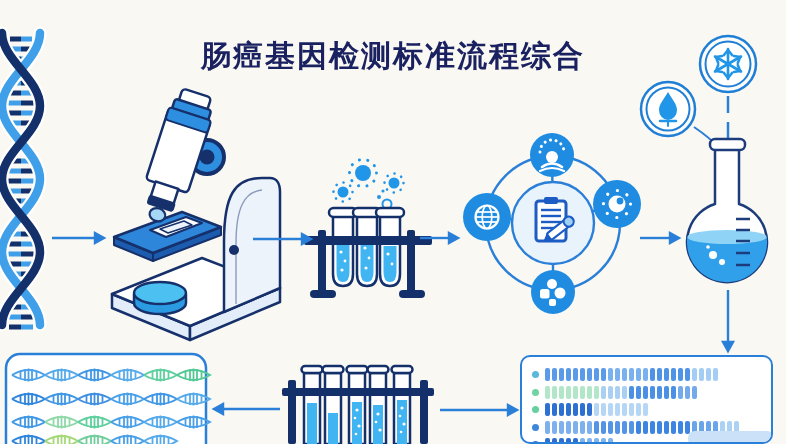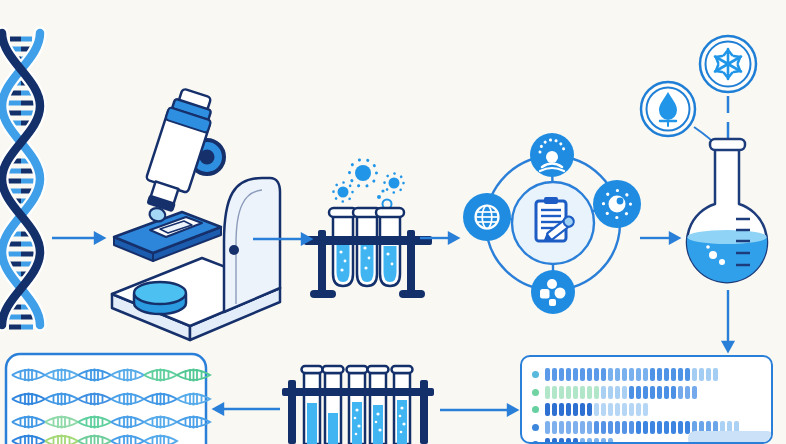--- a/index.html
+++ b/index.html
@@ -17,20 +17,21 @@
   .segs{display:flex;gap:2px;}
   .seg{width:5px;height:13px;border-radius:2px;flex:0 0 auto;}
   .blob{position:absolute;left:166px;top:74px;width:86px;height:15px;
         background:#cbe1f7;border-radius:7px;}
 </style>
 </head>
 <body>
 
 <div class="canvas">
 
+  <div class="title">肠癌基因检测标准流程综合</div>
 
   <svg class="layer" style="left:-4px;top:25px" width="60" height="312" viewBox="0 0 60 312">
     <g id="helix-rungs">
         <line x1="14" x2="25" y1="14" y2="14" stroke="#14306b" stroke-width="5"></line>
         <line x1="25" x2="36" y1="14" y2="14" stroke="#3f9fe8" stroke-width="5"></line>
         <line x1="12" x2="25" y1="24" y2="24" stroke="#3f9fe8" stroke-width="5"></line>
         <line x1="25" x2="38" y1="24" y2="24" stroke="#14306b" stroke-width="5"></line>
         <line x1="14" x2="25" y1="34" y2="34" stroke="#14306b" stroke-width="5"></line>
         <line x1="25" x2="36" y1="34" y2="34" stroke="#3f9fe8" stroke-width="5"></line>
         <line x1="15" x2="25" y1="58" y2="58" stroke="#3f9fe8" stroke-width="5"></line>

